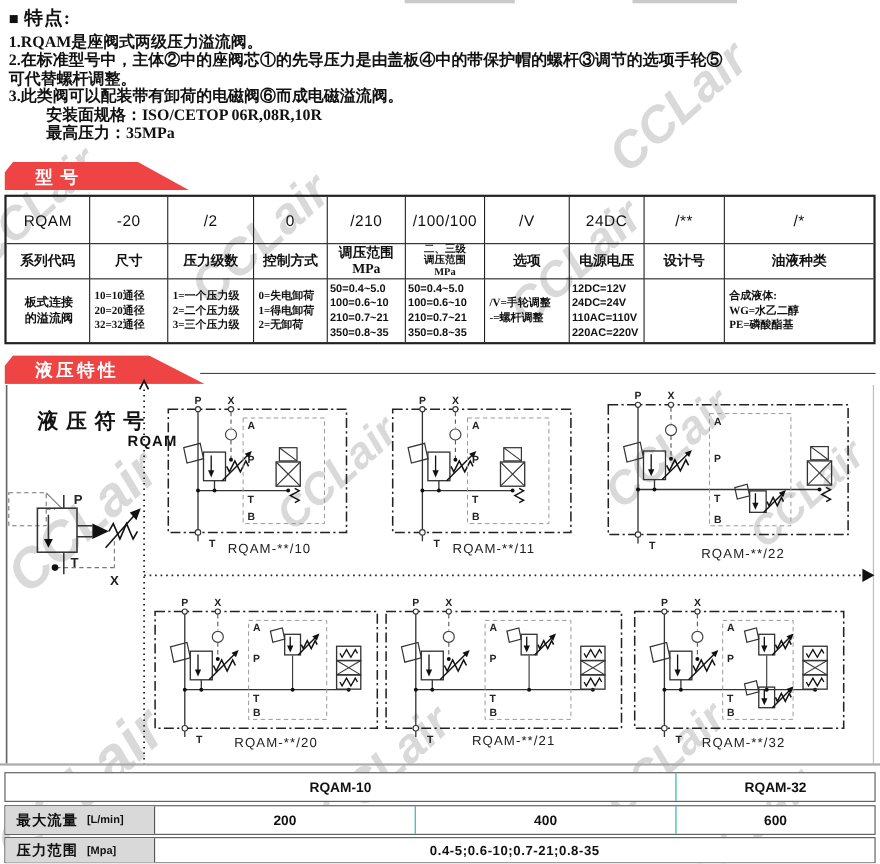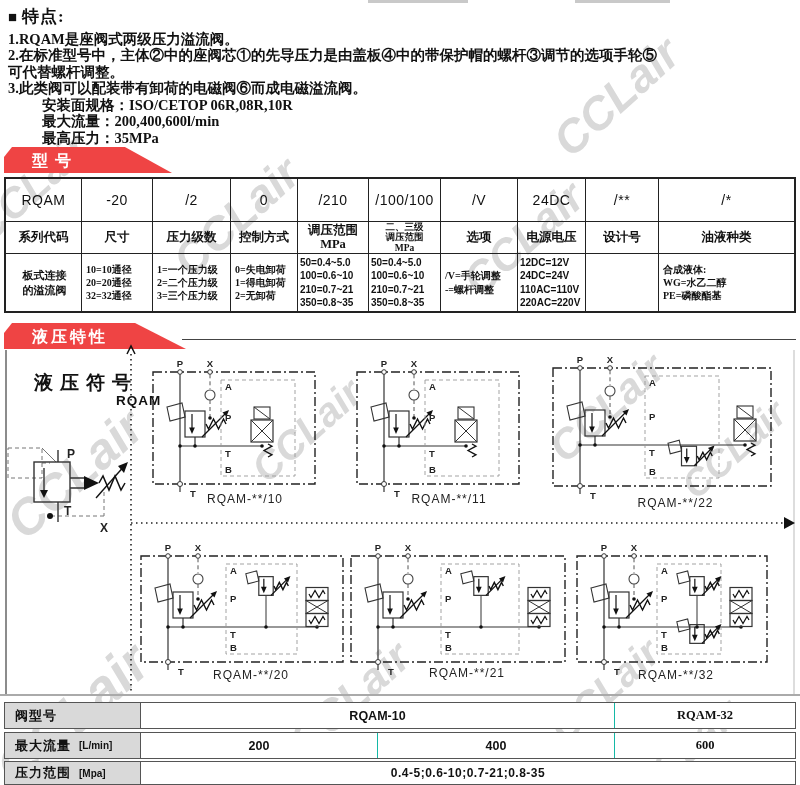--- a/index.html
+++ b/index.html
@@ -45,21 +45,21 @@
   
   #divider{position:absolute;left:0;top:694px;width:800px;height:2px;background:#aaa;z-index:2;}
   .srow{position:absolute;left:4px;width:792px;border:1.5px solid #555;box-sizing:border-box;
         display:flex;background:#fff;z-index:2;}
   .srow .hcell{width:136px;min-width:136px;background:#d9d9d9;border-right:1.5px solid #555;box-sizing:border-box;
         display:flex;align-items:center;padding-left:10px;gap:8px;}
   .srow .hname{font:600 13px "Liberation Serif",serif;letter-spacing:1px;}
   .srow .hunit{font:700 10px "Liberation Sans",sans-serif;}
   .srow .vcell{flex:1;display:flex;align-items:center;justify-content:center;
         font:700 12.5px "Liberation Sans","DejaVu Sans",sans-serif;border-right:1px solid #14b8a6;box-sizing:border-box;}
-  .srow .vcell:last-child{border-right:none;font-family:Liberation Serif, serif;}
+  .srow .vcell:last-child{border-right:none;}
   .srow .vspan{flex:1;display:flex;align-items:center;justify-content:center;
         font:700 12px "Liberation Sans",sans-serif;letter-spacing:.5px;}
 </style>
 </head>
 <body>
 
 <div id="page">
   <div class="wm-layer" id="wm-layer">
       <span class="wm" style="left: 180px; top: 240px; font-size: 46px;">CCLair</span>
       <span class="wm" style="left: 560px; top: 120px; font-size: 46px;">CCLair</span>
@@ -77,21 +77,20 @@
   <div class="remnant" style="left:368px;top:0;width:100px;"></div>
   <div class="remnant" style="left:575px;top:0;width:95px;"></div>
 
   <section id="features">
     <div class="feat-head"><span class="sq">■</span><span>特点:</span></div>
     <div class="feat-line">1.RQAM是座阀式两级压力溢流阀。</div>
     <div class="feat-line">2.在标准型号中，主体②中的座阀芯①的先导压力是由盖板④中的带保护帽的螺杆③调节的选项手轮⑤</div>
     <div class="feat-line">可代替螺杆调整。</div>
     <div class="feat-line">3.此类阀可以配装带有卸荷的电磁阀⑥而成电磁溢流阀。</div>
     <div class="spec-line">安装面规格：ISO/CETOP 06R,08R,10R</div>
-    <div class="spec-line">最大流量：200,400,600l/min</div>
     <div class="spec-line">最高压力：35MPa</div>
   </section>
 
   <div class="banner" id="banner-model">型号</div>
   <div id="model-table">
     <div class="cell codeC">RQAM</div>
     <div class="cell codeC">-20</div>
     <div class="cell codeC">/2</div>
     <div class="cell codeC">0</div>
     <div class="cell codeC">/210</div>
@@ -462,23 +461,20 @@
   <div class="diag-cap" style="left:160px;top:492px;width:170px;">RQAM-**/10</div>
   <div class="diag-cap" style="left:364px;top:492px;width:170px;">RQAM-**/11</div>
   <div class="diag-cap" style="left:568px;top:496px;width:215px;">RQAM-**/22</div>
   <div class="diag-cap" style="left:146px;top:668px;width:210px;">RQAM-**/20</div>
   <div class="diag-cap" style="left:356px;top:666px;width:222px;">RQAM-**/21</div>
   <div class="diag-cap" style="left:578px;top:668px;width:196px;">RQAM-**/32</div>
 
   <div id="divider"></div>
 
   <div class="srow" style="top:702px;height:27px;">
-    <div class="hcell">
-      <span class="hname">阀型号</span>
-    </div>
     <div class="vcell">RQAM-10</div>
     <div class="vcell" style="max-width:180px;">RQAM-32</div>
   </div>
 
   <div class="srow" style="top:732px;height:27px;">
     <div class="hcell">
       <span class="hname">最大流量</span>
       <span class="hunit">[L/min]</span>
     </div>
     <div class="vcell">200</div>

